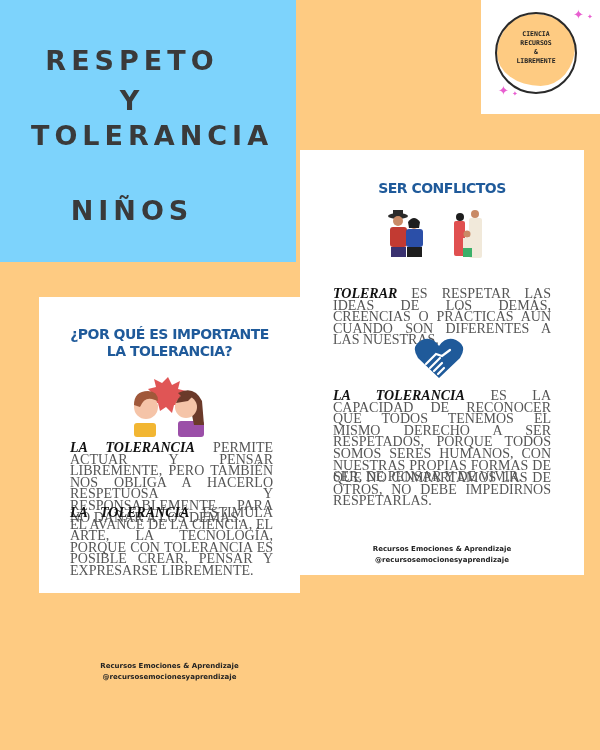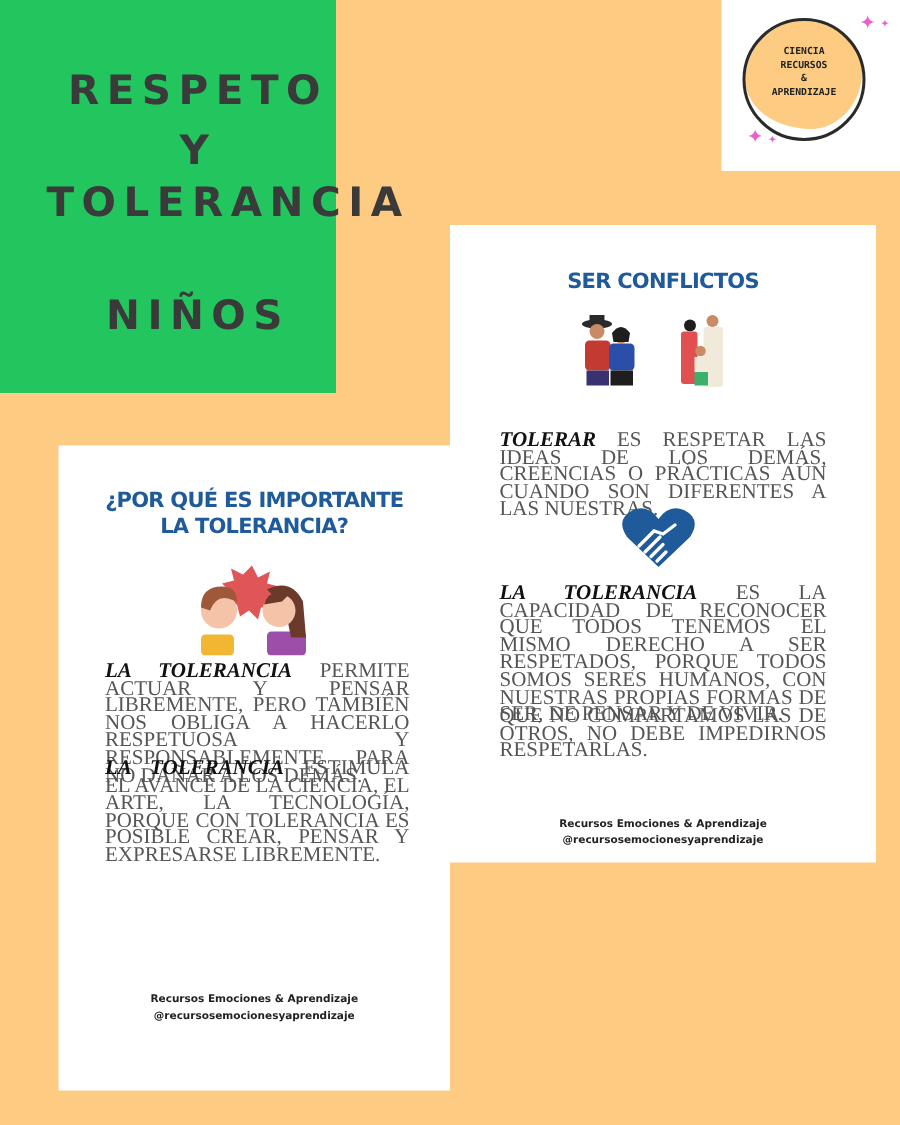--- a/index.html
+++ b/index.html
@@ -1,32 +1,32 @@
 <!DOCTYPE html>
 <html><head>
 <meta charset="utf-8">
 <style>
   * { box-sizing: border-box; margin: 0; padding: 0; }
   html, body { width: 600px; height: 750px; overflow: hidden; }
   body { background: #FECB82; position: relative; font-family: "Liberation Sans", sans-serif; }
 
-  .title-panel { position: absolute; left: 0; top: 0; width: 224px; height: 262px; background: #22c55e; text-decoration: underline; }
+  .title-panel { position: absolute; left: 0; top: 0; width: 296px; height: 262px; background: #7dd3fc; text-decoration: underline; }
   .title-panel .t { position: absolute; left: 0; width: 264px; text-align: center; color: #3a3a3a;
     font-family: "DejaVu Sans", sans-serif; font-weight: bold; font-size: 27px; letter-spacing: 5px; }
 
   .logo-panel { position: absolute; left: 481px; top: 0; width: 119px; height: 114px; background: #fff; }
   .logo-blob { position: absolute; left: 16px; top: 14px; width: 78px; height: 72px; background: #FECB82;
     border-radius: 48% 52% 44% 56% / 55% 45% 55% 45%; }
   .logo-ring { position: absolute; left: 14px; top: 12px; width: 82px; height: 82px; border: 2px solid #2a2a2a; border-radius: 50%; }
   .logo-text { position: absolute; left: 14px; top: 30px; width: 82px; text-align: center; font-family: "DejaVu Sans Mono", monospace;
     font-size: 6.5px; font-weight: bold; line-height: 9px; color: #222; }
   .sparkle { position: absolute; color: #e85fd0; font-size: 12px; line-height: 1; }
 
   .card { position: absolute; background: #fff; }
-  .card-left { left: 39px; top: 297px; width: 261px; height: 430px; }
+  .card-left { left: 39px; top: 297px; width: 261px; height: 296px; }
   .card-right { left: 300px; top: 150px; width: 284px; height: 425px; }
 
   .card-title { position: absolute; width: 100%; text-align: center; color: #1f5a9a; font-family: "DejaVu Sans", sans-serif;
     font-weight: bold; font-size: 14px; line-height: 17px; letter-spacing: -0.5px; }
 
   .para { position: absolute; font-family: Liberation Serif, serif; font-size: 14px; line-height: 11.6px; color: #555;
     text-align: justify; text-transform: uppercase; }
   .para b { color: #111; font-style: italic; font-weight: bold; }
 
   .footer { position: absolute; width: 100%; text-align: center; font-family: "DejaVu Sans", sans-serif; font-weight: bold; font-size: 7px; line-height: 11px; color: #222; }
@@ -41,21 +41,21 @@
   <div class="t" style="top:195px;">NIÑOS</div>
 </div>
 
 <div class="logo-panel">
   <div class="logo-blob"></div>
   <div class="logo-ring"></div>
   <div class="logo-text">
     <div>CIENCIA</div>
     <div>RECURSOS</div>
     <div>&amp;</div>
-    <div>APRENDIZAJE</div>
+    <div>LIBREMENTE</div>
   </div>
   <span class="sparkle" style="left:92px;top:8px;font-size:13px;">✦</span>
   <span class="sparkle" style="left:106px;top:13px;font-size:7px;">✦</span>
   <span class="sparkle" style="left:17px;top:84px;font-size:13px;">✦</span>
   <span class="sparkle" style="left:31px;top:90px;font-size:7px;">✦</span>
 </div>
 
 <div class="card card-left">
   <div class="card-title" style="top:29px;">
     <div>¿POR QUÉ ES IMPORTANTE</div>

